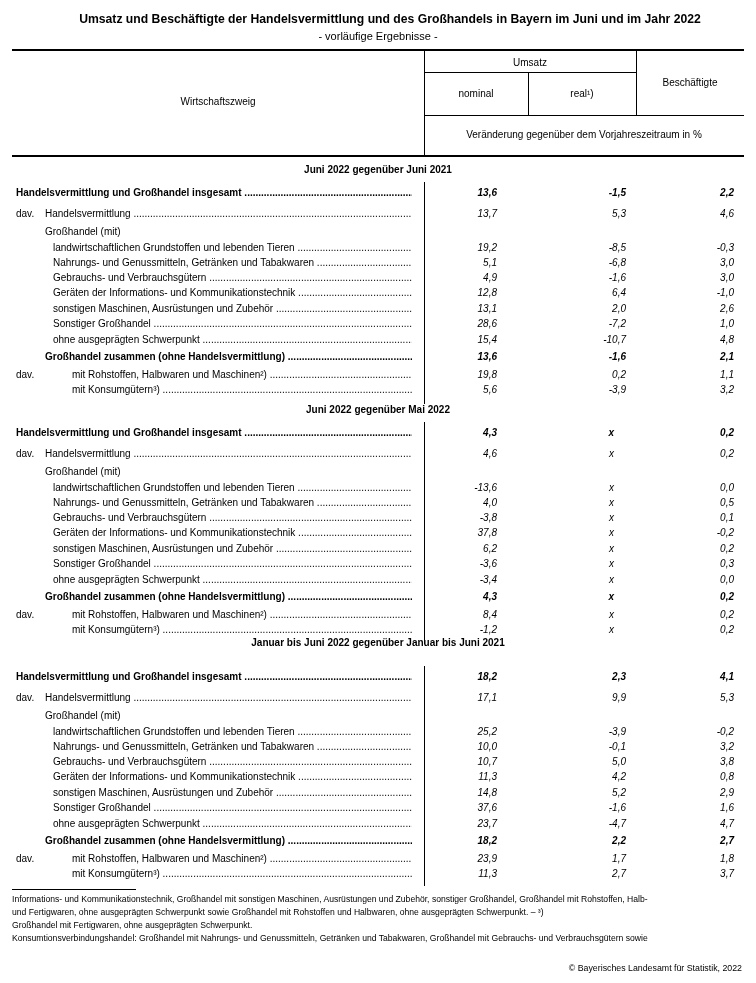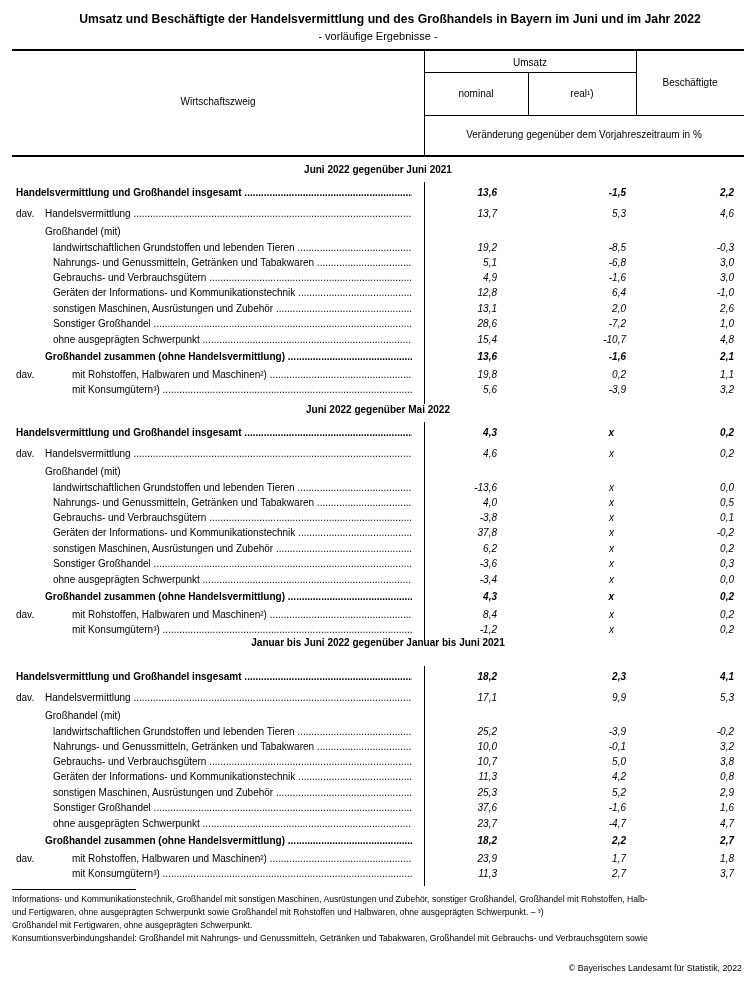--- a/index.html
+++ b/index.html
@@ -242,21 +242,21 @@
       <span class="num n3">3,8</span>
     </div>
     <div class="row" style="top: 770px;">
       <span class="lab" style="left: 53px; width: 359px;"><span>Geräten der Informations- und Kommunikationstechnik</span><span class="dots"> ........................................................................................................................................................................................................</span></span>
       <span class="num n1">11,3</span>
       <span class="num n2">4,2</span>
       <span class="num n3">0,8</span>
     </div>
     <div class="row" style="top: 786px;">
       <span class="lab" style="left: 53px; width: 359px;"><span>sonstigen Maschinen, Ausrüstungen und Zubehör</span><span class="dots"> ........................................................................................................................................................................................................</span></span>
-      <span class="num n1">25,3</span>
+      <span class="num n1">14,8</span>
       <span class="num n2">5,2</span>
       <span class="num n3">2,9</span>
     </div>
     <div class="row" style="top: 801px;">
       <span class="lab" style="left: 53px; width: 359px;"><span>Sonstiger Großhandel</span><span class="dots"> ........................................................................................................................................................................................................</span></span>
       <span class="num n1">37,6</span>
       <span class="num n2">-1,6</span>
       <span class="num n3">1,6</span>
     </div>
     <div class="row" style="top: 817px;">

